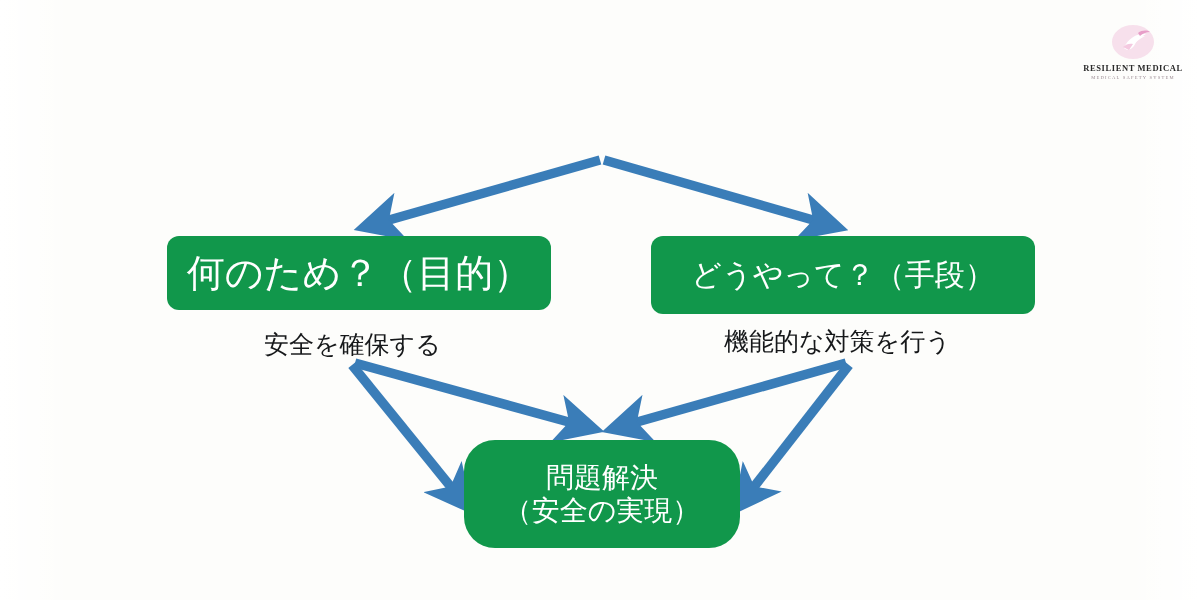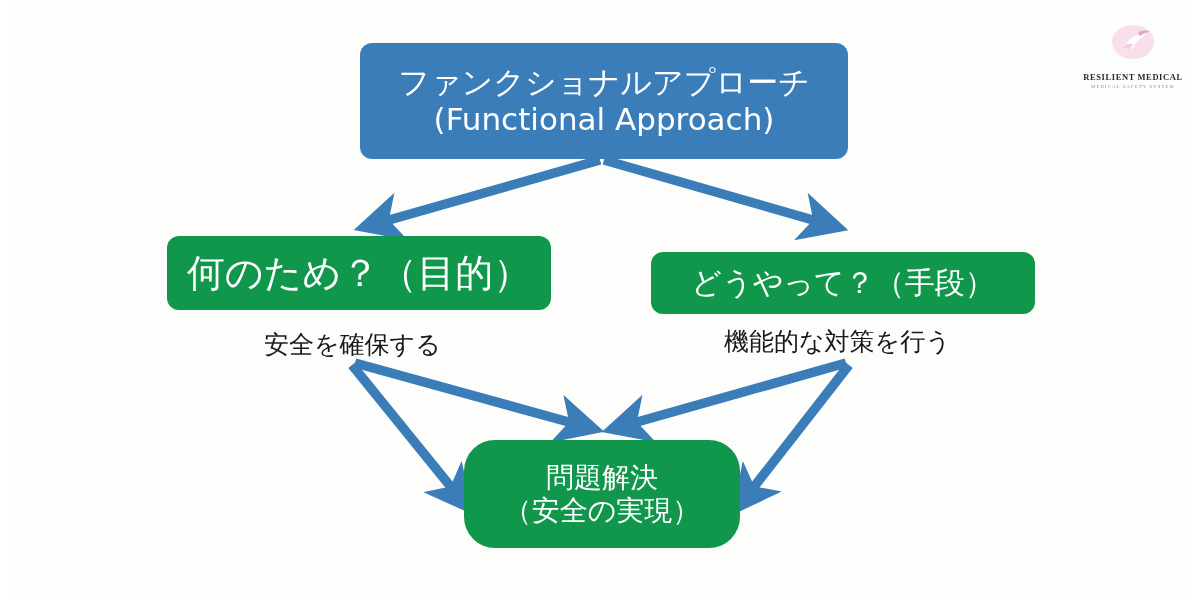--- a/index.html
+++ b/index.html
@@ -47,24 +47,23 @@
   }
   #node-root .line1 { font-size: 31px; }
   #node-root .line2 { font-size: 31px; }
 
   #node-purpose {
     left: 167px; top: 236px; width: 384px; height: 74px;
     background: #11974b;
     font-size: 38px;
   }
   #node-means {
-    left: 651px; top: 236px; width: 384px; height: 62px;
+    left: 651px; top: 236px; width: 384px; height: 78px;
     background: #11974b;
     font-size: 30px;
-    margin-top: 16px;
   }
   #node-result {
     left: 464px; top: 440px; width: 276px; height: 108px;
     background: #11974b;
     font-size: 28px;
     border-radius: 31px;
   }
 
   .caption {
     position: absolute;
@@ -94,21 +93,21 @@
   #logo-mark {
     position: relative;
     height: 40px;
   }
   #logo-title {
     font-family: "Liberation Serif", "DejaVu Serif", serif;
     font-size: 8.5px;
     letter-spacing: 0.6px;
     color: #2a2a2a;
     font-weight: bold;
-    margin-top: 10px;
+    margin-top: 1px;
   }
   #logo-sub {
     font-family: "Liberation Serif", "DejaVu Serif", serif;
     font-size: 4.6px;
     letter-spacing: 1.2px;
     color: #9a8a92;
     margin-top: 2px;
   }
 </style>
 </head>
@@ -141,26 +140,20 @@
 
     <g>
       <line x1="846" y1="363" x2="630" y2="424" stroke="#3a7db8" stroke-width="9.5" marker-end="url(#ah)"></line>
     </g>
 
     <g>
       <line x1="849" y1="365" x2="750" y2="492" stroke="#3a7db8" stroke-width="9.5" marker-end="url(#ah)"></line>
     </g>
   </svg>
 
-  <div class="node" id="node-root">
-    <div>
-      <span class="line1">ファンクショナルアプローチ</span>
-      <span class="line2">(Functional Approach)</span>
-    </div>
-  </div>
 
   <div class="node" id="node-purpose">
     <span class="line1">何のため？（目的）</span>
   </div>
   <div class="caption" id="caption-purpose">安全を確保する</div>
 
   <div class="node" id="node-means">
     <span class="line1">どうやって？（手段）</span>
   </div>
   <div class="caption" id="caption-means">機能的な対策を行う</div>

